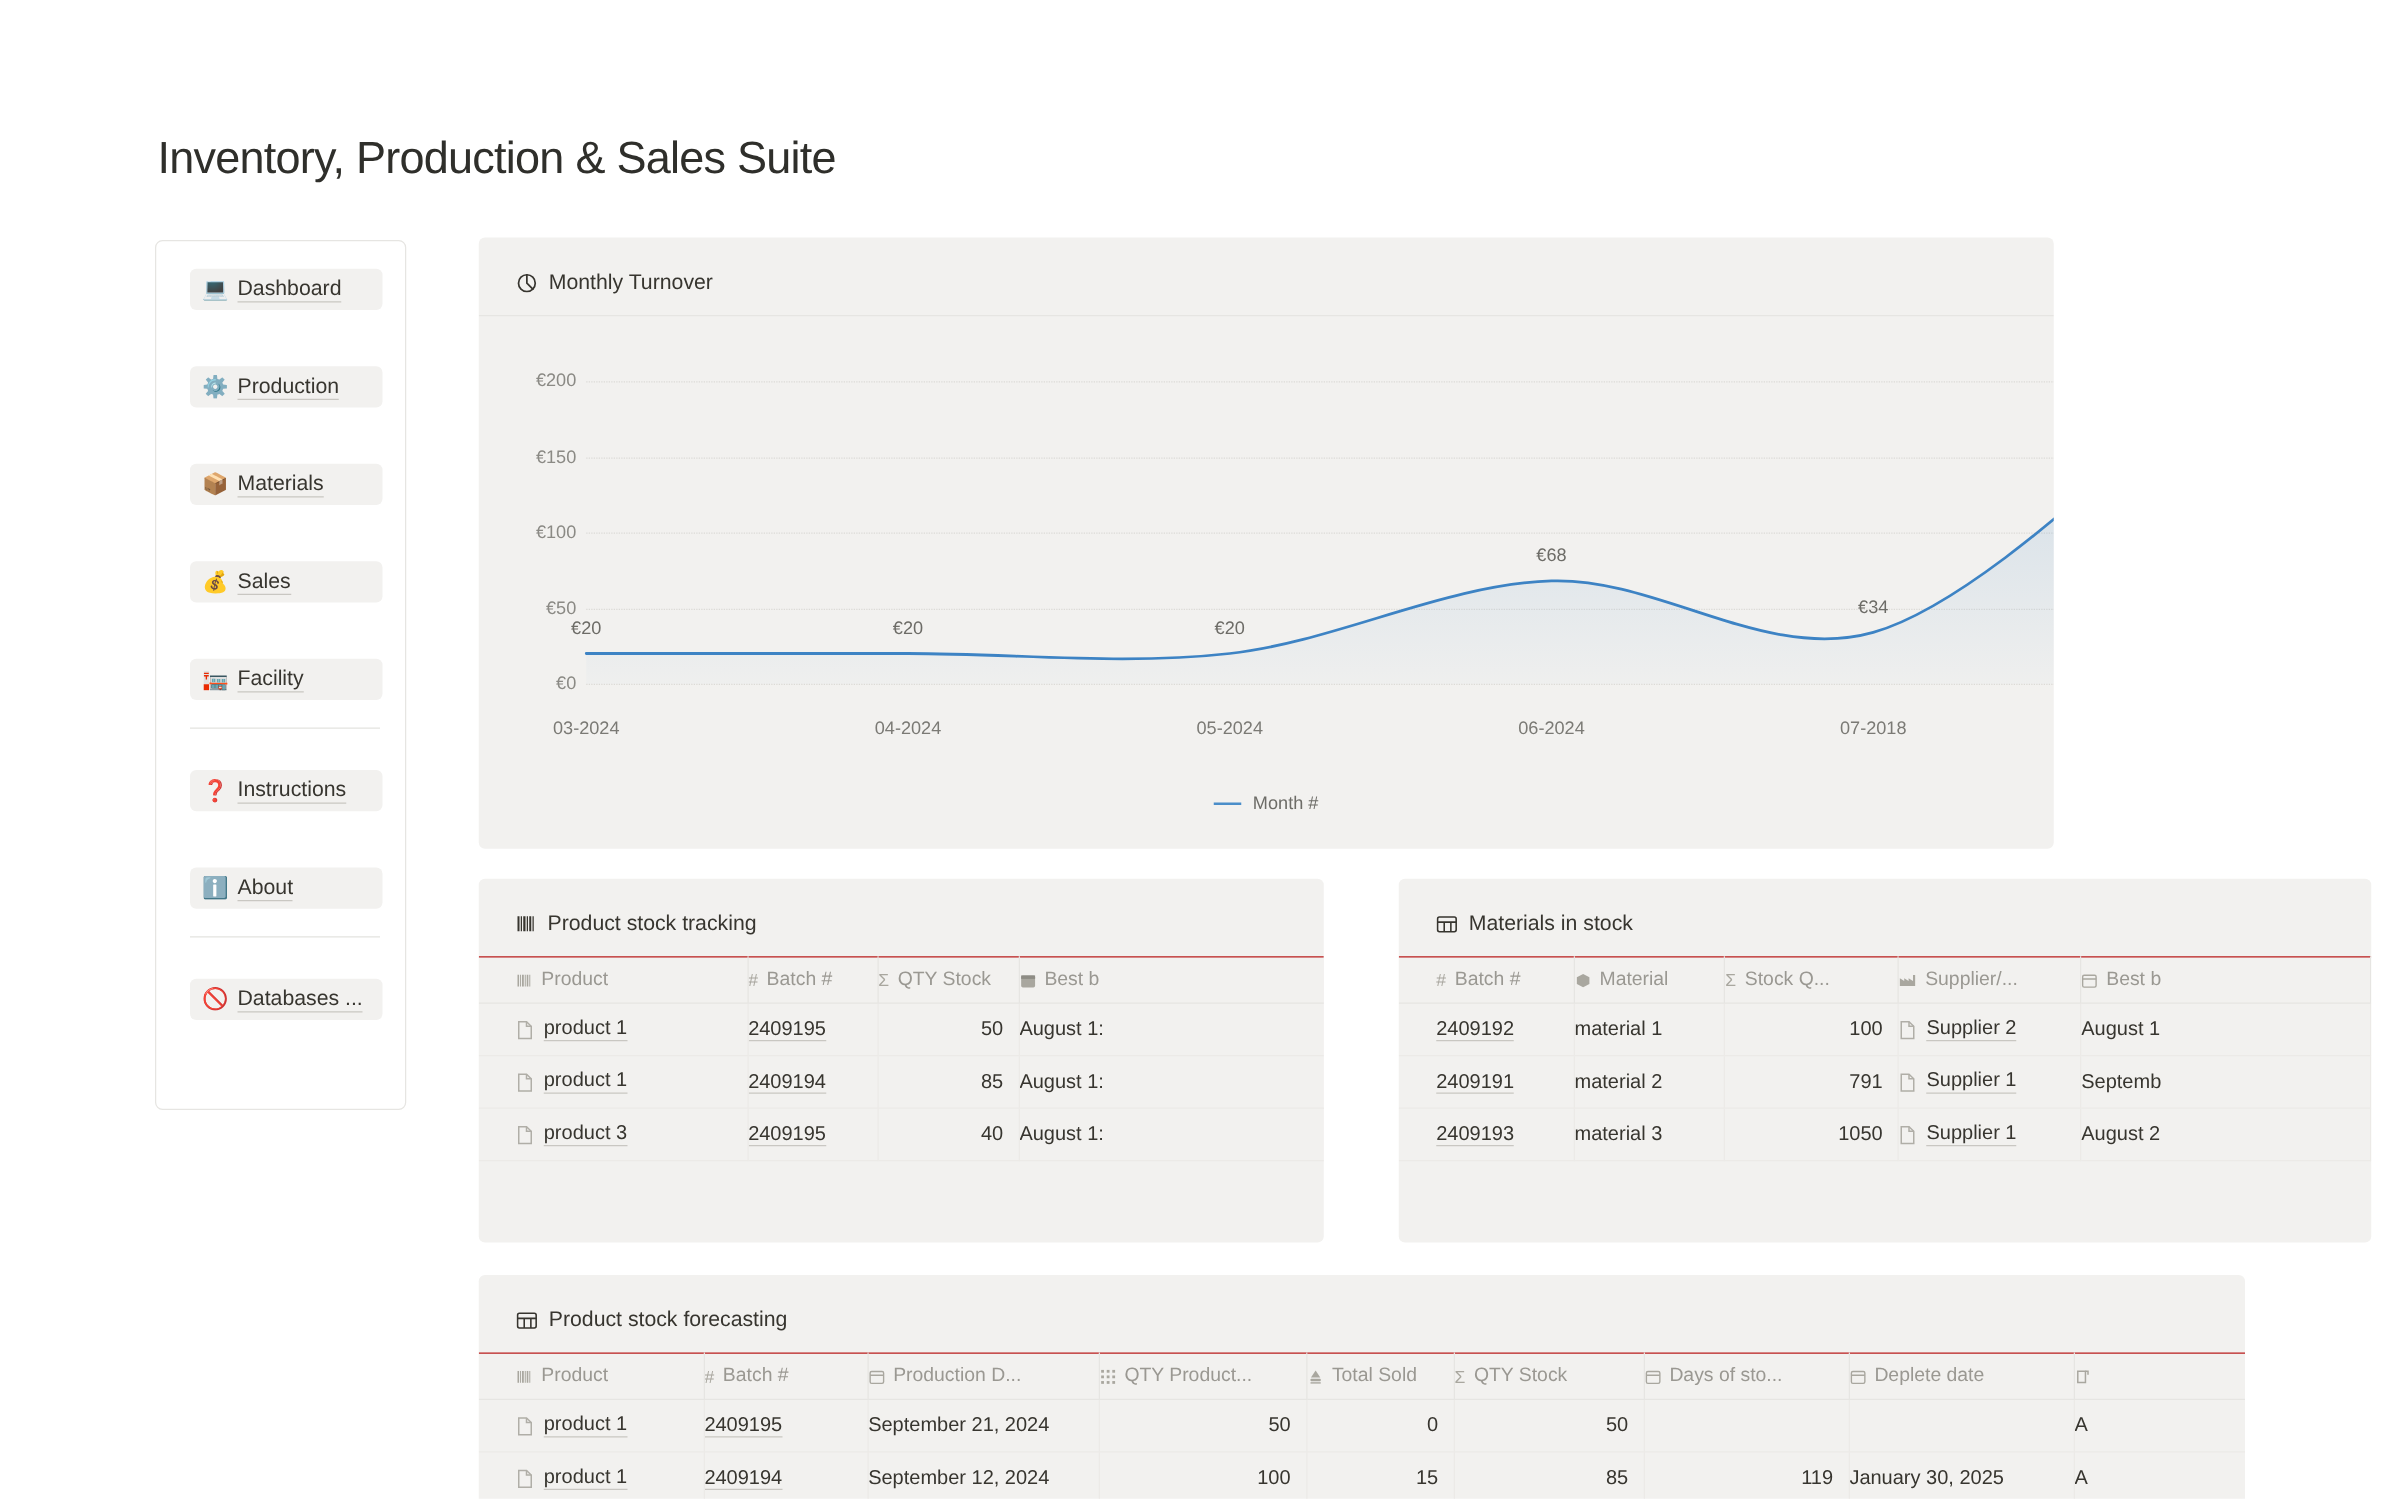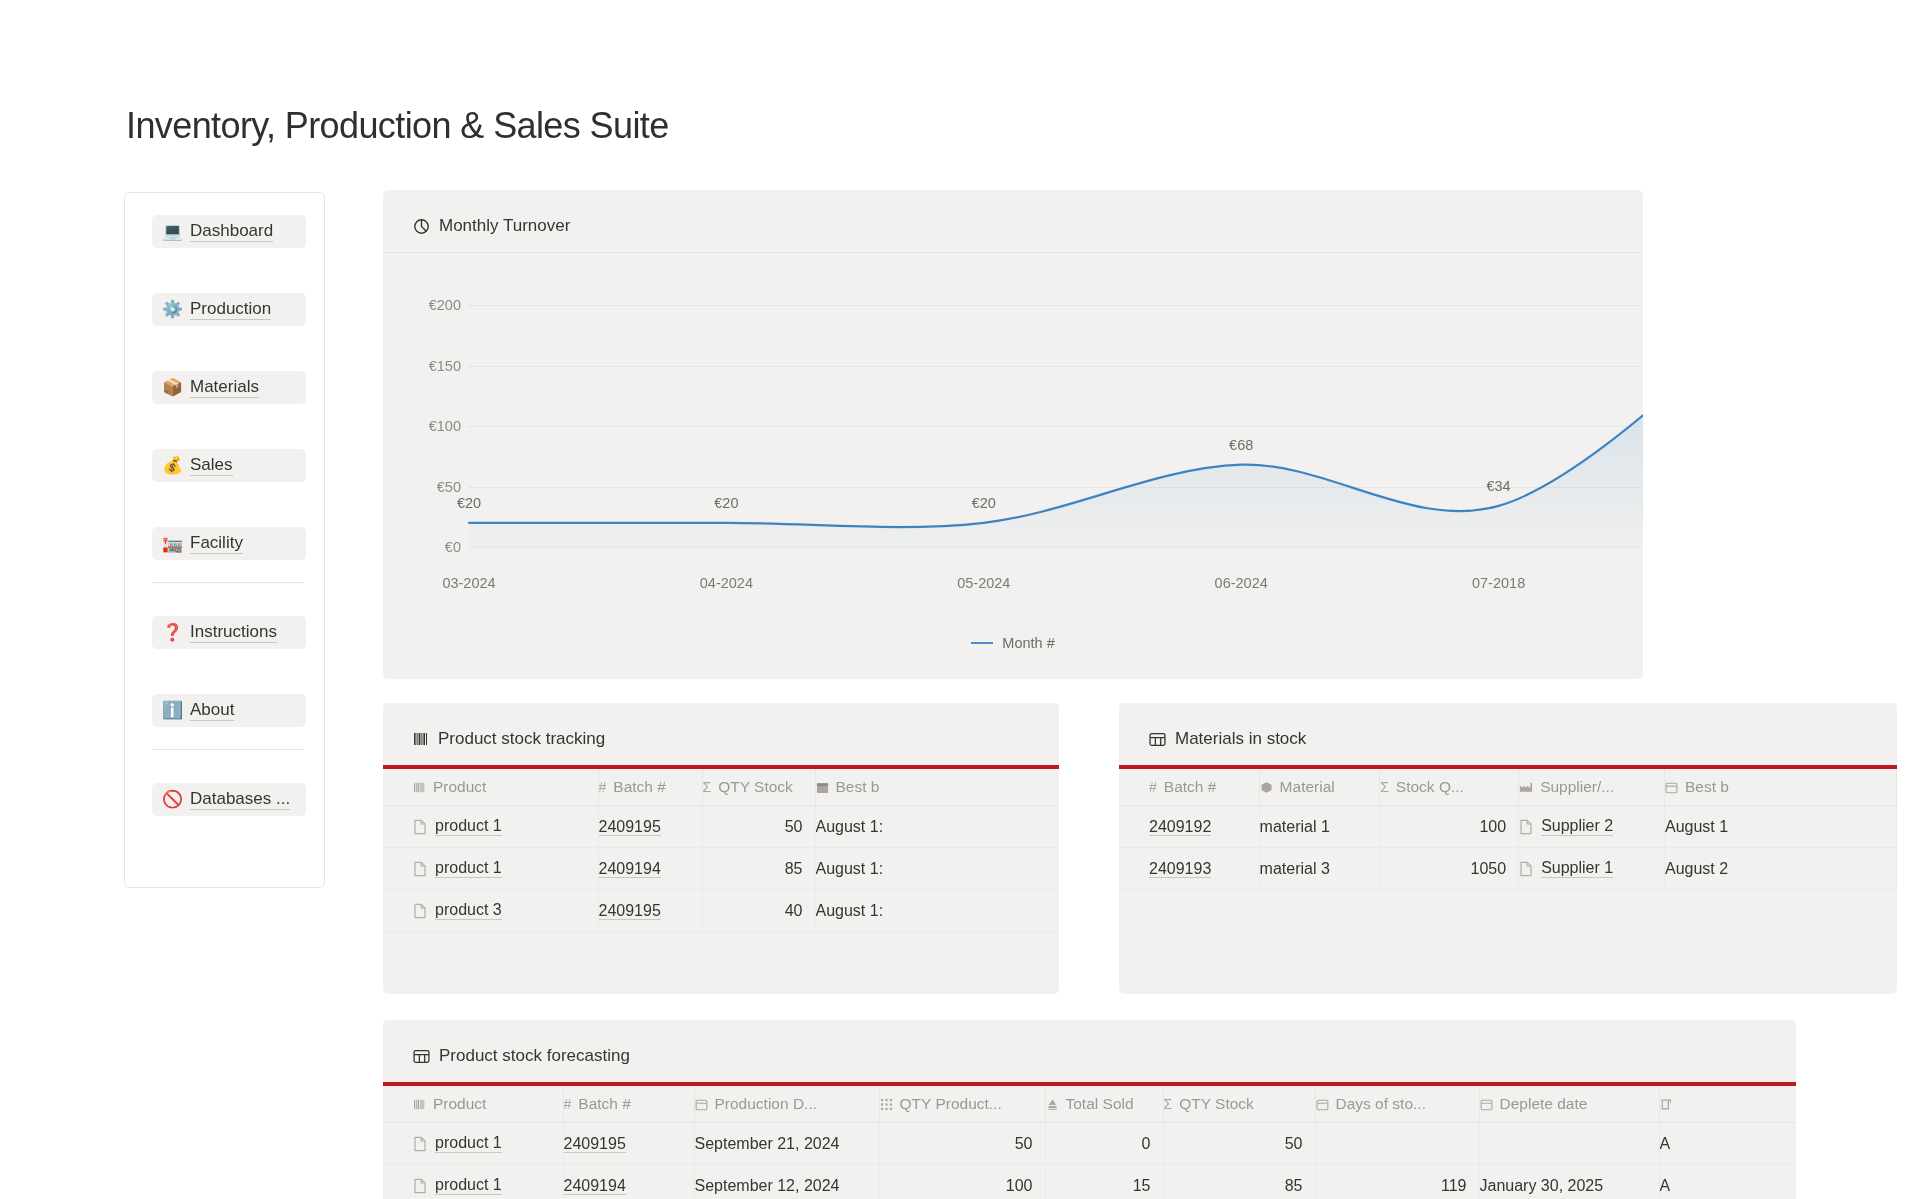--- a/index.html
+++ b/index.html
@@ -88,21 +88,21 @@
 
   
   #tracking-card { left: 383px; top: 703px; width: 676px; height: 291px; }
   #materials-card { left: 1119px; top: 703px; width: 778px; height: 291px; }
   #forecast-card  { left: 383px; top: 1020px; width: 1413px; height: 220px; }
 
   table.dt { width: 100%; border-collapse: collapse; table-layout: fixed; }
   table.dt th {
     font-weight: 400; font-size: 15.5px; color: #9a9892;
     text-align: left; padding: 9px 12px 9px 0;
-    border-top: 4px solid #b91c1c;
+    border-top: 1px solid #b91c1c;
     border-bottom: 1px solid #e6e5e2;
     border-right: 1px solid #e6e5e2;
     white-space: nowrap; overflow: hidden;
   }
   table.dt th .thin { display: flex; align-items: center; gap: 7px; }
   table.dt th .gi { color: #a9a79f; font-size: 14px; flex: none; display: inline-flex; }
   table.dt td {
     font-size: 16px; color: #37352f;
     padding: 11px 12px 11px 0;
     border-bottom: 1px solid #eceae7;
@@ -432,20 +432,37 @@
                     <path d="M2 1.3h6.2L12 5v9.7H2z"></path>
                     <path d="M8.2 1.3V5H12"></path>
                   </svg>
                 </span>
                 <span class="lnk">Supplier 2</span>
               </span>
             </td>
             <td>August 1</td>
           </tr>
           <tr>
+            <td><span class="lnk">2409191</span></td>
+            <td>material 2</td>
+            <td class="num">791</td>
+            <td>
+              <span class="cellflex">
+                <span class="pgicon">
+                  <svg width="14" height="16" viewBox="0 0 14 16" fill="none" stroke="#b0aea7" stroke-width="1.2">
+                    <path d="M2 1.3h6.2L12 5v9.7H2z"></path>
+                    <path d="M8.2 1.3V5H12"></path>
+                  </svg>
+                </span>
+                <span class="lnk">Supplier 1</span>
+              </span>
+            </td>
+            <td>Septemb</td>
+          </tr>
+          <tr>
             <td><span class="lnk">2409193</span></td>
             <td>material 3</td>
             <td class="num">1050</td>
             <td>
               <span class="cellflex">
                 <span class="pgicon">
                   <svg width="14" height="16" viewBox="0 0 14 16" fill="none" stroke="#b0aea7" stroke-width="1.2">
                     <path d="M2 1.3h6.2L12 5v9.7H2z"></path>
                     <path d="M8.2 1.3V5H12"></path>
                   </svg>

